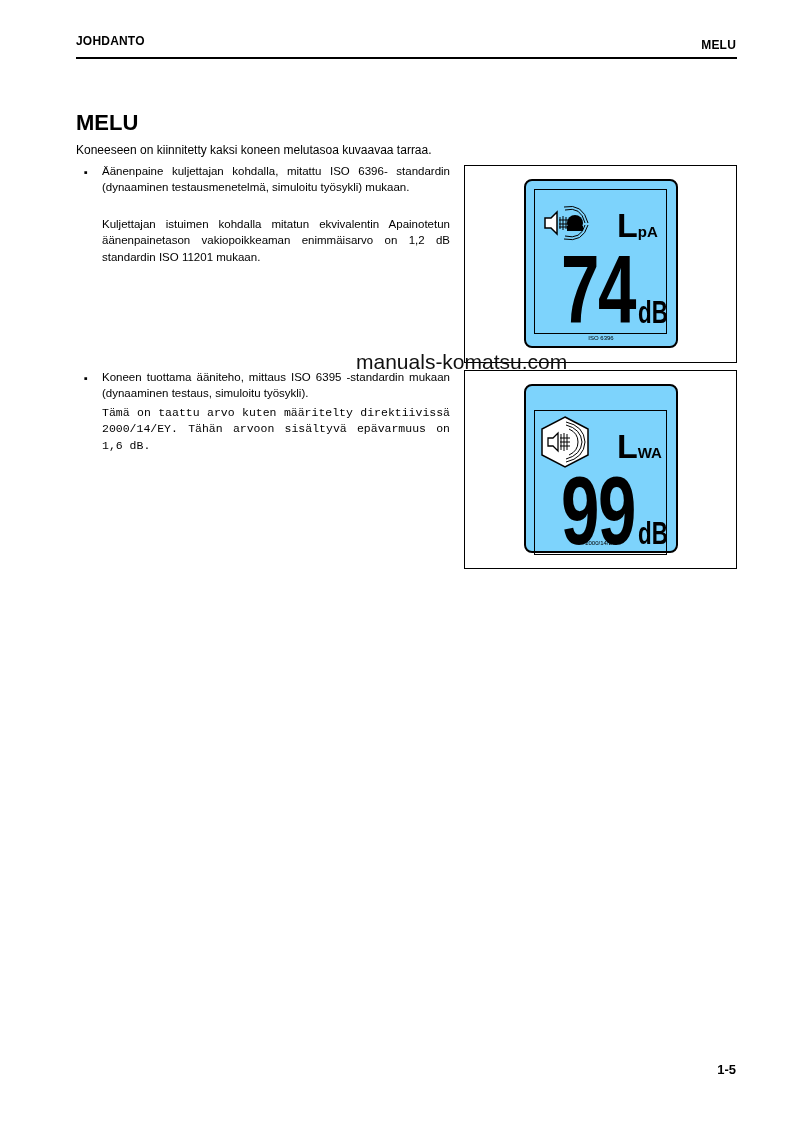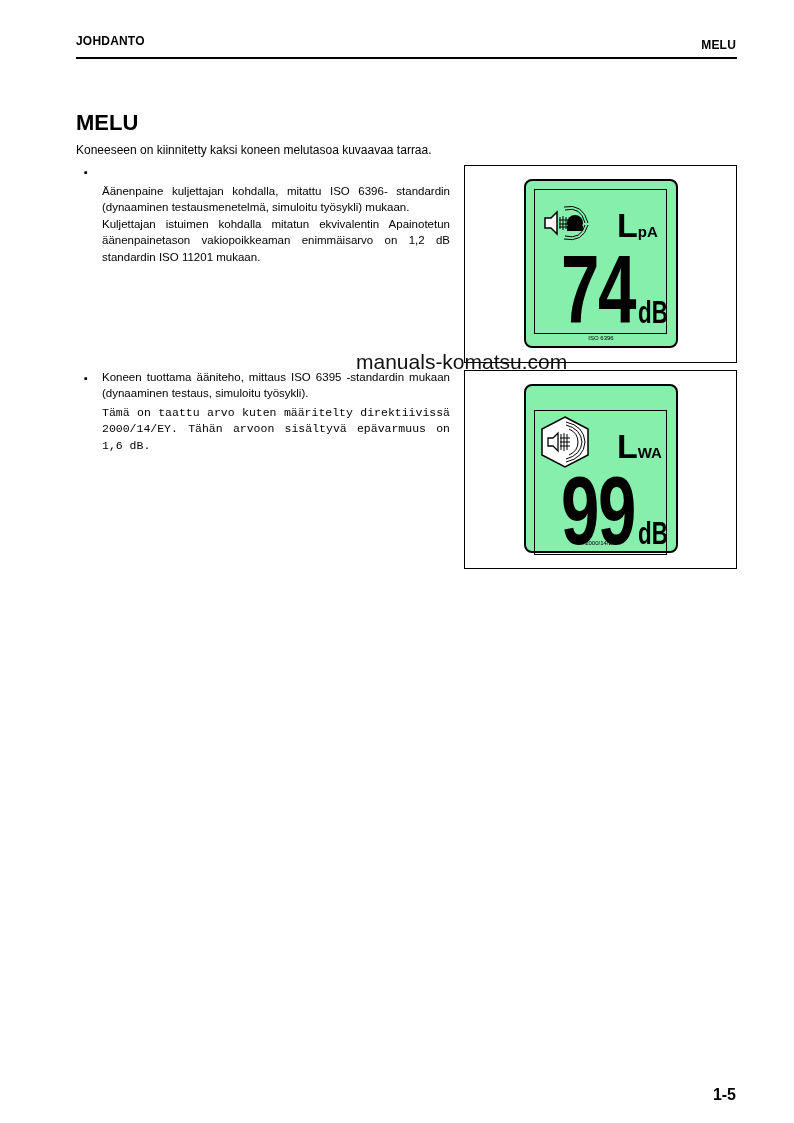--- a/index.html
+++ b/index.html
@@ -5,42 +5,42 @@
   html, body { margin: 0; padding: 0; background: #ffffff; }
   body { width: 794px; height: 1123px; position: relative; overflow: hidden; font-family: "Liberation Sans", sans-serif; color: #000; }
   .hdr-left { position: absolute; left: 76px; top: 34px; font-size: 12px; font-weight: bold; letter-spacing: 0.2px; }
   .hdr-right { position: absolute; right: 58px; top: 38px; font-size: 12px; font-weight: bold; letter-spacing: 0.2px; }
   .hdr-rule { position: absolute; left: 76px; top: 57px; width: 661px; height: 2px; background: #000; }
   .title { position: absolute; left: 76px; top: 110px; font-size: 22px; font-weight: bold; }
   .intro { position: absolute; left: 76px; top: 143px; font-size: 12px; white-space: nowrap; }
   .para { position: absolute; left: 102px; width: 348px; font-size: 11.5px; line-height: 16.3px; text-align: justify; }
   .bullet { position: absolute; left: 84px; font-size: 11px; }
   .figbox { position: absolute; border: 1px solid #000; background: #fff; }
-  .label-outer { position: absolute; border: 2px solid #000; border-radius: 8px; background:#86efac; }
+  .label-outer { position: absolute; border: 2px solid #000; border-radius: 8px; background:#7dd3fc; }
   .label-inner { position: absolute; border: 1.5px solid #000; }
   .sym-L { position: absolute; font-family: "Liberation Sans", sans-serif; font-weight: bold; font-size: 34px; line-height: 1; }
   .sym-sub { font-size: 15px; }
   .bignum { position: absolute; font-family: "Liberation Sans Narrow", "Liberation Sans", sans-serif; font-weight: bold; font-size: 96px; line-height: 1; transform: scaleX(0.72); transform-origin: left bottom; letter-spacing: -2px; }
   .db { position: absolute; font-weight: bold; font-size: 32px; line-height: 1; transform: scaleX(0.7); transform-origin: left bottom; }
   .std { position: absolute; font-size: 6px; text-align: center; width: 100%; }
   .watermark { position: absolute; left: 356px; top: 350px; font-size: 21px; color: #111; font-family: Liberation Sans, sans-serif; }
-  .pagenum { position: absolute; right: 58px; top: 1062px; font-size: 16px; font-weight: bold; margin-top: 24px; }
+  .pagenum { position: absolute; right: 58px; top: 1062px; font-size: 13px; font-weight: bold; }
 </style>
 </head>
 <body>
 
 <div class="hdr-left">JOHDANTO</div>
 <div class="hdr-right">MELU</div>
 <div class="hdr-rule"></div>
 
 <div class="title">MELU</div>
 <div class="intro">Koneeseen on kiinnitetty kaksi koneen melutasoa kuvaavaa tarraa.</div>
 
 <div class="bullet" style="top:166px;">▪</div>
-<div class="para" style="top:163px;margin-top:20px;">Äänenpaine kuljettajan kohdalla, mitattu ISO 6396- standardin (dynaaminen testausmenetelmä, simuloitu työsykli) mukaan.</div>
+<div class="para" style="top:163px;">Äänenpaine kuljettajan kohdalla, mitattu ISO 6396- standardin (dynaaminen testausmenetelmä, simuloitu työsykli) mukaan.</div>
 <div class="para" style="top:216px;">Kuljettajan istuimen kohdalla mitatun ekvivalentin Apainotetun äänenpainetason vakiopoikkeaman enimmäisarvo on 1,2 dB standardin ISO 11201 mukaan.</div>
 
 <div class="bullet" style="top:372px;">▪</div>
 <div class="para" style="top:369px;">Koneen tuottama ääniteho, mittaus ISO 6395 -standardin mukaan (dynaaminen testaus, simuloitu työsykli).</div>
 <div class="para" style="top:405px;font-family:Liberation Mono, monospace;">Tämä on taattu arvo kuten määritelty direktiivissä 2000/14/EY. Tähän arvoon sisältyvä epävarmuus on 1,6 dB.</div>
 
 <div class="figbox" style="left:464px; top:165px; width:271px; height:196px;">
   <div class="label-outer" style="left:59px; top:13px; width:150px; height:165px;">
     <div class="label-inner" style="left:8px; top:8px; width:131px; height:143px;">
       <svg style="position:absolute; left:8px; top:14px;" width="48" height="40" viewBox="0 0 48 40">

